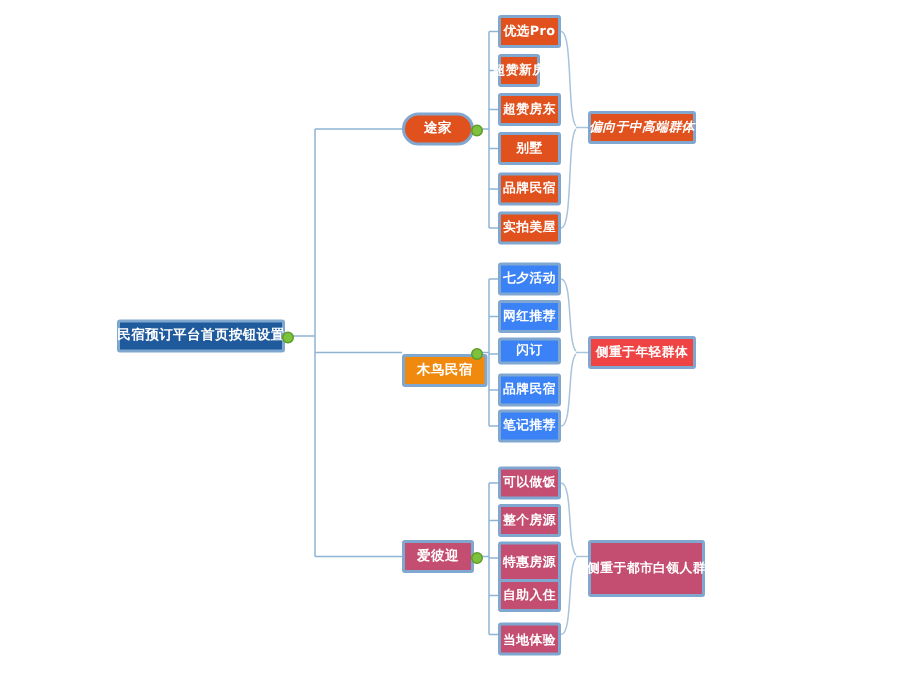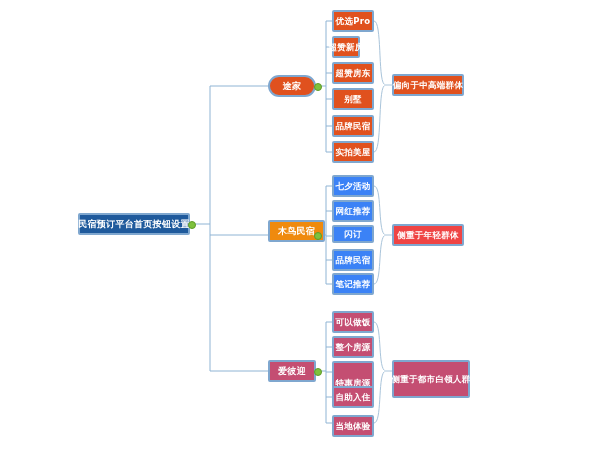--- a/index.html
+++ b/index.html
@@ -77,20 +77,21 @@
   .node.leaf3 {
     background: #c44e72;
     border: 2px solid #7fa7cf;
     font-size: 8.5px;
   }
   
   .node.note1 {
     background: #e0511e;
     border: 2px solid #7fa7cf;
     font-size: 8.5px;
+    font-style: italic;
   }
   .node.note2 {
     background: #ef4444;
     border: 2px solid #7fa7cf;
     font-size: 8.5px;
   }
   .node.note3 {
     background: #c44e72;
     border: 2px solid #7fa7cf;
     font-size: 8.5px;
@@ -192,21 +193,21 @@
     <span class="lbl">品牌民宿</span>
   </div>
   <div class="node leaf1" style="left:332px; top:141px; width:42px; height:22px;">
     <span class="lbl">实拍美屋</span>
   </div>
 
   <div class="node note1" style="left:392px; top:74px; width:72px; height:22px;">
     <span class="lbl">偏向于中高端群体</span>
   </div>
 
-  <div class="node b2" style="left:268px; top:220px; width:57px; height:22px;">
+  <div class="node b2" style="left:268px; top:236px; width:57px; height:22px;">
     <span class="lbl">木鸟民宿</span>
   </div>
   <span class="collapse-dot" style="left:314px; top:232px;"></span>
 
   <div class="node leaf2" style="left:332px; top:175px; width:42px; height:22px;">
     <span class="lbl">七夕活动</span>
   </div>
   <div class="node leaf2" style="left:332px; top:200px; width:42px; height:22px;">
     <span class="lbl">网红推荐</span>
   </div>
@@ -228,21 +229,21 @@
     <span class="lbl">爱彼迎</span>
   </div>
   <span class="collapse-dot" style="left:314px; top:368px;"></span>
 
   <div class="node leaf3" style="left:332px; top:311px; width:42px; height:22px;">
     <span class="lbl">可以做饭</span>
   </div>
   <div class="node leaf3" style="left:332px; top:336px; width:42px; height:22px;">
     <span class="lbl">整个房源</span>
   </div>
-  <div class="node leaf3" style="left:332px; top:361px; width:42px; height:28px;align-items:flex-end;">
+  <div class="node leaf3" style="left:332px; top:361px; width:42px; height:28px;">
     <span class="lbl">特惠房源</span>
   </div>
   <div class="node leaf3" style="left:332px; top:386px; width:42px; height:22px;">
     <span class="lbl">自助入住</span>
   </div>
   <div class="node leaf3" style="left:332px; top:415px; width:42px; height:22px;font-family:Liberation Serif, serif;">
     <span class="lbl">当地体验</span>
   </div>
 
   <div class="node note3" style="left:392px; top:360px; width:78px; height:38px;align-items:center;">

